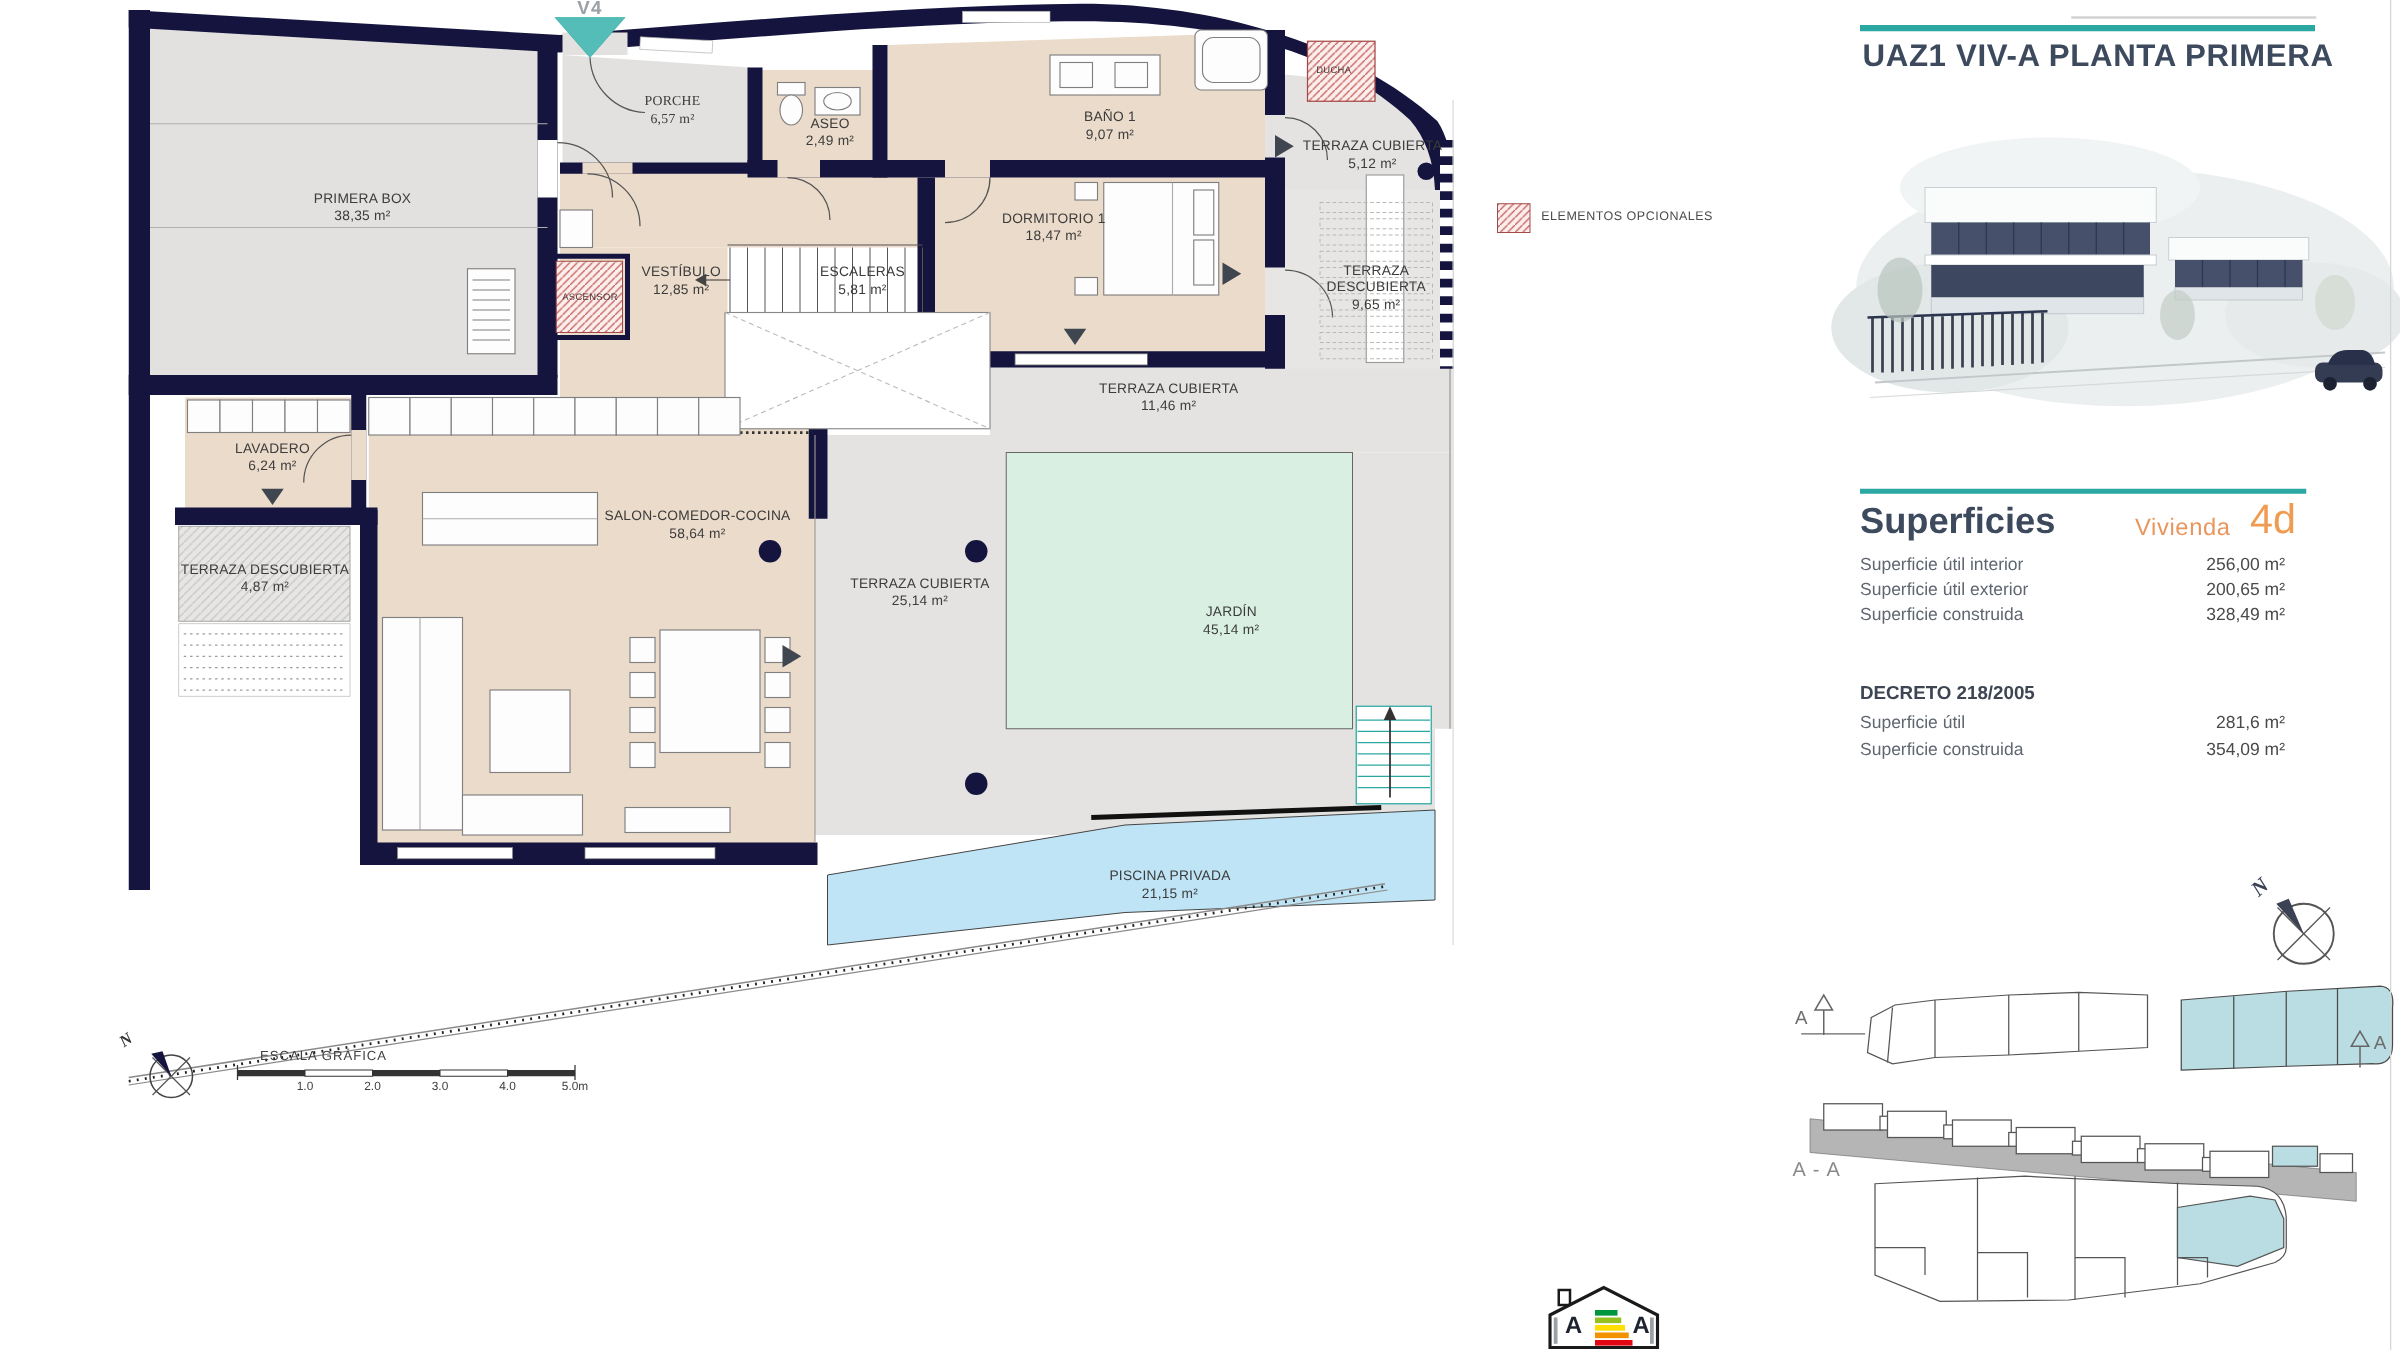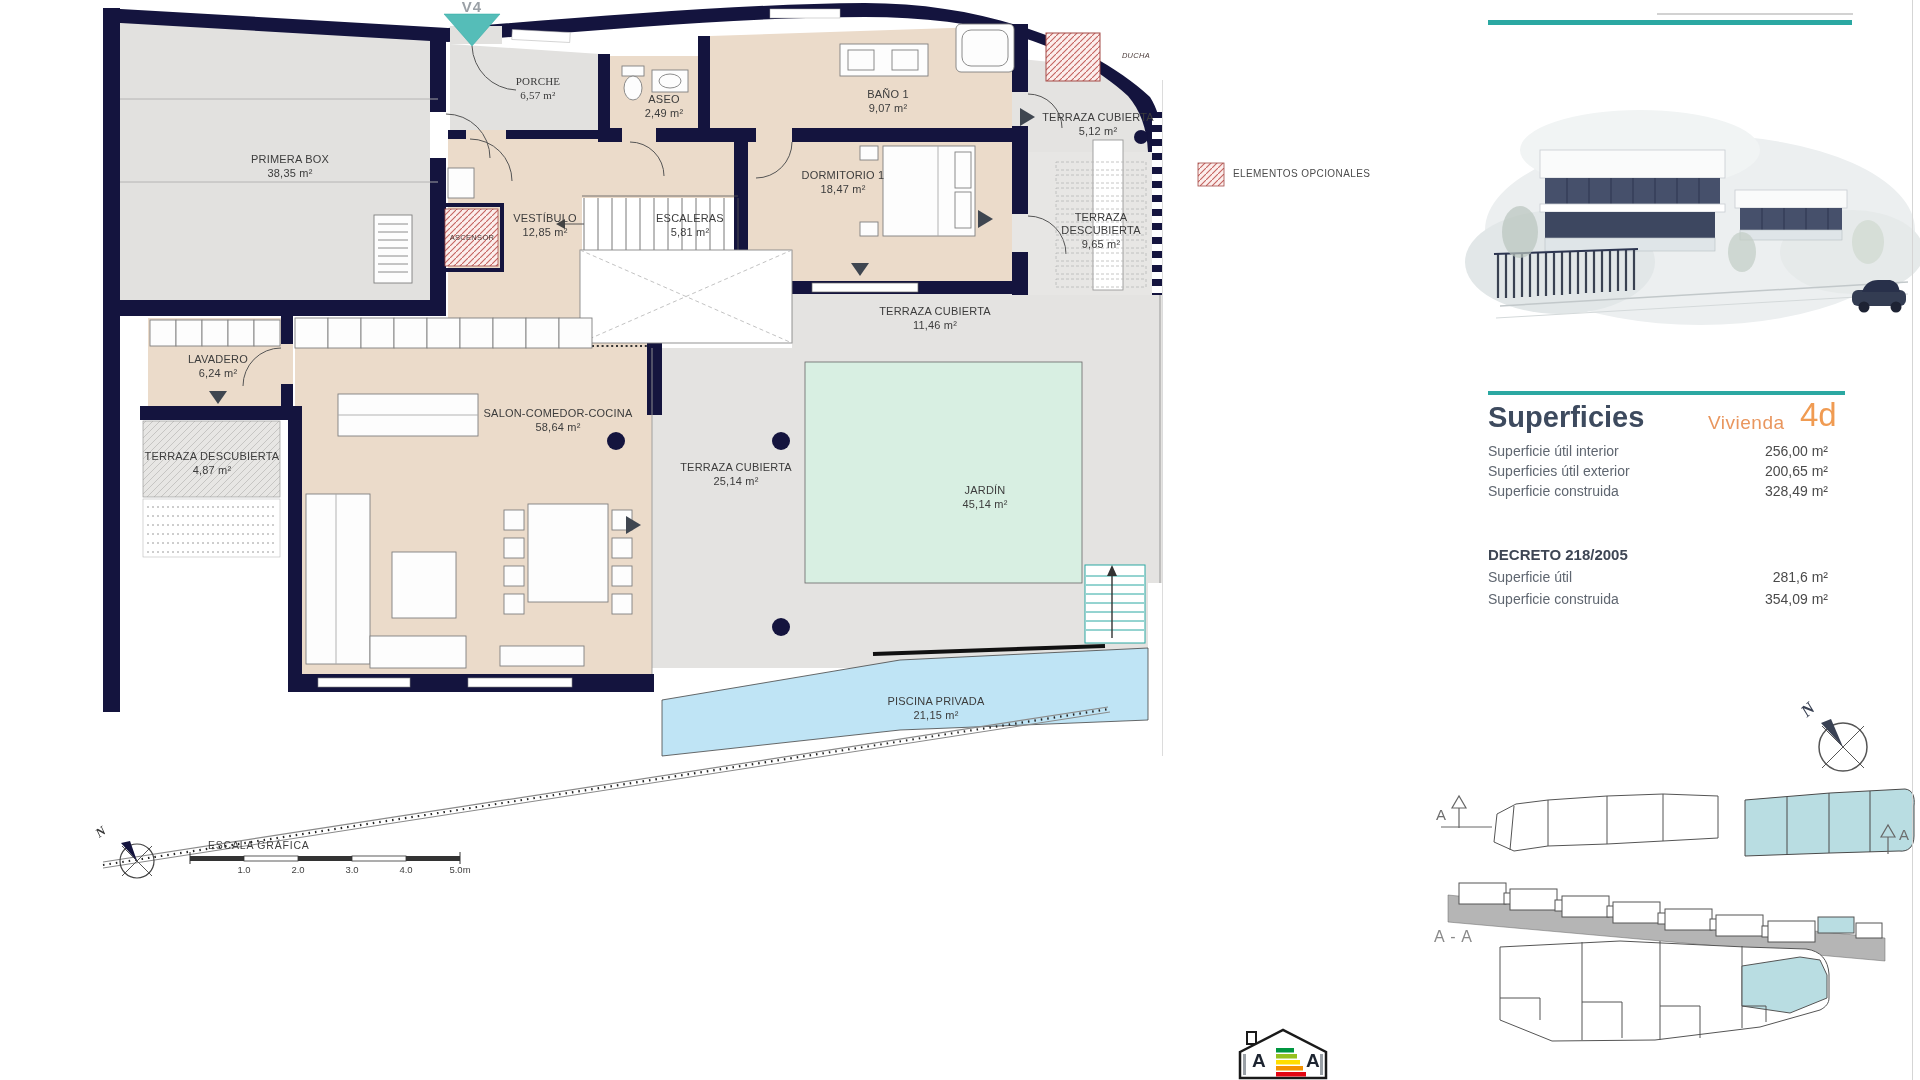--- a/index.html
+++ b/index.html
@@ -495,21 +495,21 @@
         <div class="ra">6,57 m²</div>
       </div>
       <div class="room-label" style="left: 664px; top: 93px; width: 80px;">
         <div class="rn">ASEO</div>
         <div class="ra">2,49 m²</div>
       </div>
       <div class="room-label" style="left: 888px; top: 88px; width: 90px;">
         <div class="rn">BAÑO 1</div>
         <div class="ra">9,07 m²</div>
       </div>
-      <div class="room-label small" style="left: 1136px; top: 51px; width: 60px; font-style: italic;">
+      <div class="room-label small" style="left: 1067px; top: 51px; width: 60px;">
         <div class="rn">DUCHA</div>
       </div>
       <div class="room-label" style="left: 1098px; top: 111px; width: 170px;">
         <div class="rn">TERRAZA CUBIERTA</div>
         <div class="ra">5,12 m²</div>
       </div>
       <div class="room-label" style="left: 843px; top: 169px; width: 140px;">
         <div class="rn">DORMITORIO 1</div>
         <div class="ra">18,47 m²</div>
       </div>
@@ -554,32 +554,33 @@
       </div>
       <div class="room-label" style="left: 936px; top: 695px; width: 170px;">
         <div class="rn">PISCINA PRIVADA</div>
         <div class="ra">21,15 m²</div>
       </div>
     </div>
 <div class="legend-label">ELEMENTOS OPCIONALES</div>
 
 <div class="title-line-gray"></div>
 <div class="title-line"></div>
+<div class="page-title">UAZ1 VIV-A PLANTA PRIMERA</div>
 
 <div class="sup-line"></div>
 <div class="sup-head">Superficies</div>
 <div class="sup-viv">Vivienda</div>
 <div class="sup-4d">4d</div>
 <div class="sup-rows" id="sup-rows">
       <div class="sup-row">
         <span class="lbl">Superficie útil interior</span>
         <span class="val">256,00 m²</span>
       </div>
       <div class="sup-row">
-        <span class="lbl">Superficies útil exterior</span>
+        <span class="lbl">Superficie útil exterior</span>
         <span class="val">200,65 m²</span>
       </div>
       <div class="sup-row">
         <span class="lbl">Superficie construida</span>
         <span class="val">328,49 m²</span>
       </div>
     </div>
 <div class="dec-head">DECRETO 218/2005</div>
 <div class="dec-rows" id="dec-rows">
       <div class="sup-row">

